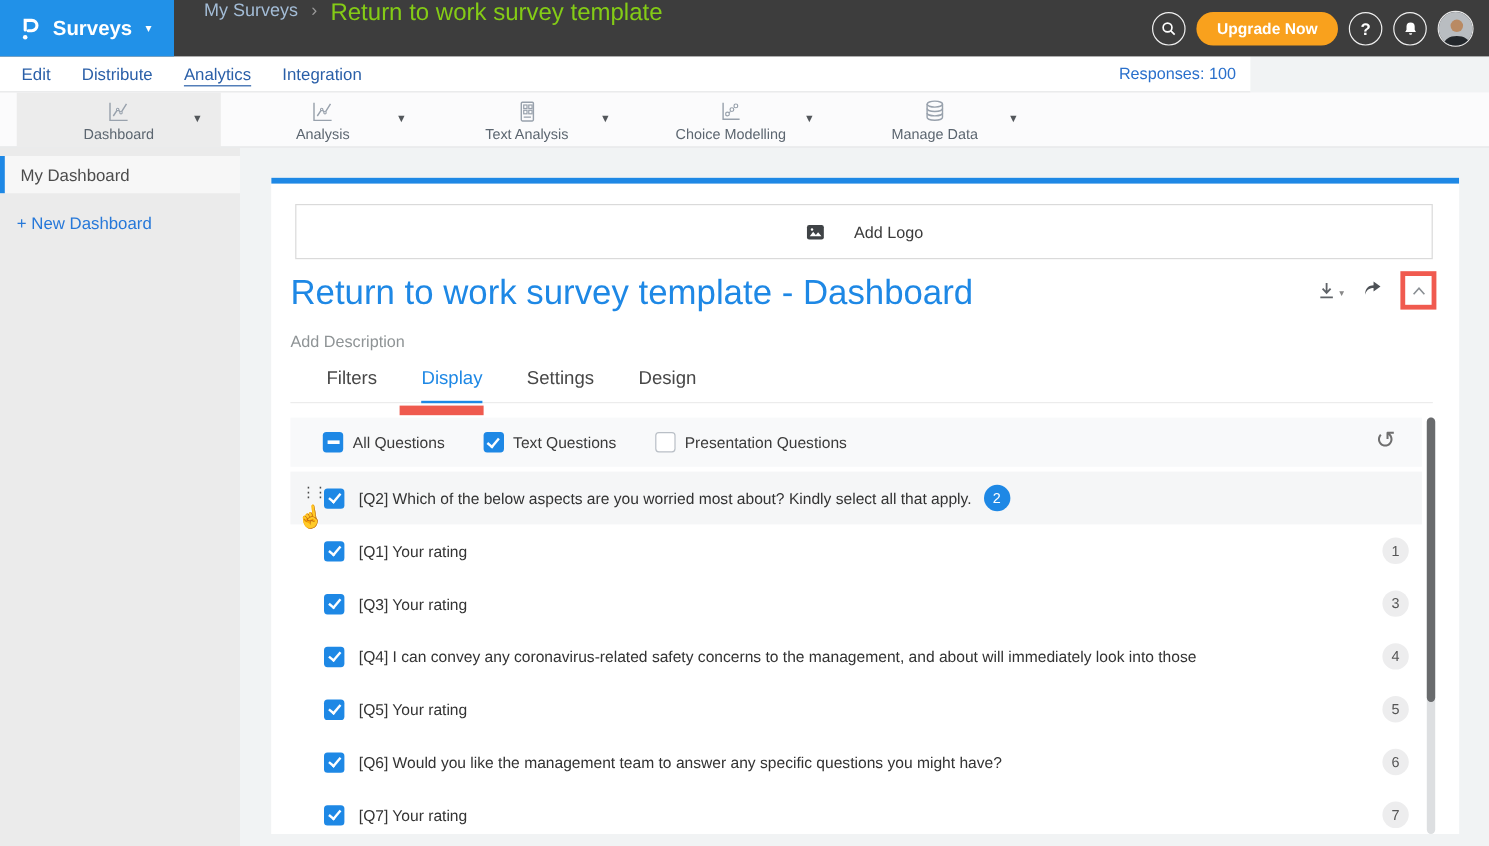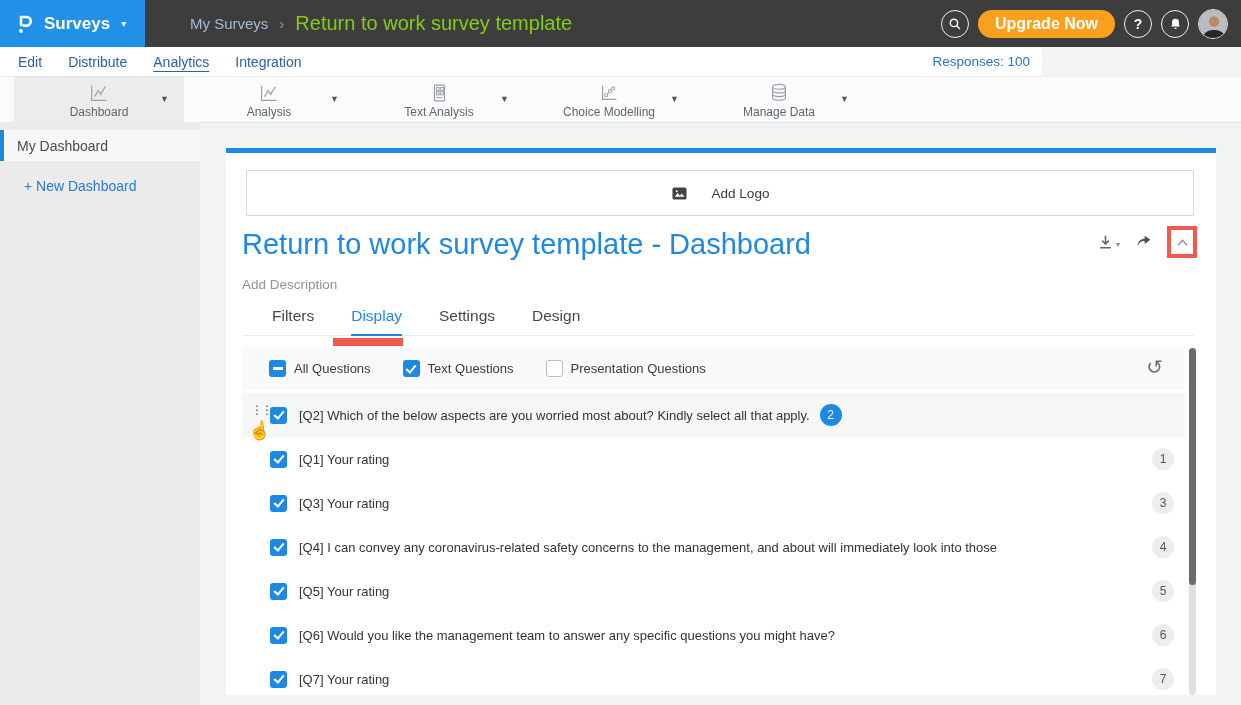--- a/index.html
+++ b/index.html
@@ -8,50 +8,50 @@
     position:relative; width:1241px; height:705px; overflow:hidden;
     background:#f1f3f4; font-family:"Liberation Sans", sans-serif;
     -webkit-font-smoothing:antialiased;
   }
   
   .header { position:absolute; top:0; left:0; width:1241px; height:47px; background:#3d3d3d; z-index:30; }
   .logo-block { position:absolute; left:0; top:0; width:145px; height:47px; background:#2191e8;
     display:flex; align-items:center; padding-left:15px; gap:9px; cursor:pointer; }
   .logo-name { color:#fff; font-size:17px; font-weight:700; }
   .logo-caret { color:#fff; font-size:10px; margin-left:2px; }
-  .crumbs { position:absolute; left:170px; top:0; height:47px; display:flex; align-items:center; gap:11px;margin-left:20px; }
+  .crumbs { position:absolute; left:170px; top:0; height:47px; display:flex; gap:11px; }
   .crumb-parent { color:#a3bcd6; font-size:15px; cursor:pointer; }
   .crumb-sep { color:#9b9b9b; font-size:15px; }
   .crumb-current { color:#84cc16; font-size:20px; }
   .hdr-right { position:absolute; right:13px; top:0; height:47px; display:flex; align-items:center; gap:9px; }
   .circle-btn { width:28px; height:28px; border:1.5px solid rgba(255,255,255,.92); border-radius:50%;
     display:flex; align-items:center; justify-content:center; cursor:pointer; color:#fff; font-size:14px; font-weight:bold; }
   .upgrade-btn { height:28px; padding:0 17px; border-radius:14px; background:#f9a11d; color:#fff;
-    font-size:16px; font-weight:bold; display:flex; align-items:center; cursor:pointer; }
+    font-size:13px; font-weight:bold; display:flex; align-items:center; cursor:pointer; }
   .avatar { width:30px; height:30px; border-radius:50%; overflow:hidden; border:1px solid #e8e8e8; cursor:pointer; }
   
   .nav { position:absolute; top:47px; left:0; width:1042px; height:30px; background:#fff;
     border-bottom:1px solid #e5e6e8; display:flex; align-items:center; padding-left:18px; gap:26px; z-index:29; }
   .nav-item { font-size:14px; color:#2a5fa8; cursor:pointer; }
   .nav-item.active { text-decoration:underline; text-underline-offset:4px;text-align:right; }
   .responses { position:absolute; right:12px; font-size:13.5px; color:#2a70cc; cursor:pointer; }
   
   .toolbar { position:absolute; top:77px; left:0; width:1241px; height:46px; background:#fbfbfc;
     border-bottom:1px solid #e2e3e5; display:flex; padding-left:14px; z-index:28; }
   .tool-item { width:170px; height:46px; position:relative; display:flex; flex-direction:column;
     align-items:center; justify-content:center; gap:1px; cursor:pointer; }
   .tool-item.active { background:#ececec; }
   .tool-item svg { display:none; }
   .tool-label { font-size:12px; color:#5c6670; }
   .tool-caret { position:absolute; right:15px; top:17px; font-size:9px; color:#53575b; }
   
   .sidebar { position:absolute; top:123px; left:0; width:200px; height:582px; background:#ebebeb; z-index:27; }
   .sb-item { margin-top:7px; height:31px; background:#f7f7f7; border-left:4px solid #1e88e5;
     display:flex; align-items:center; padding-left:13px; font-size:14px; color:#4c4c4c; cursor:pointer; }
-  .sb-new { margin-top:17px; padding-left:24px; font-size:14px; color:#2678d9; cursor:pointer; }
+  .sb-new { margin-top:17px; padding-left:14px; font-size:14px; color:#2678d9; cursor:pointer; }
   
   .main { position:absolute; top:123px; left:200px; width:1041px; height:582px; background:#f1f3f4; }
   .card { position:absolute; left:26px; top:25px; width:990px; height:547px; background:#fff; overflow:hidden; }
   .blue-top { position:absolute; left:0; top:0; width:990px; height:5px; background:#1e88e5; }
   .logo-box { position:absolute; left:20px; top:22px; width:948px; height:46px; border:1px solid #dadada;
     display:flex; align-items:center; justify-content:center; gap:24px; cursor:pointer; }
   .logo-box-label { font-size:13.5px; color:#3c3c3c; }
   .dash-title { position:absolute; left:16px; top:80px; font-size:29px; font-weight:500; color:#1e88e5; cursor:text; }
   .actions { position:absolute; top:78px; right:19px; display:flex; align-items:center; gap:13px; }
   .dl-wrap { display:flex; align-items:flex-end; gap:1px; cursor:pointer; }

